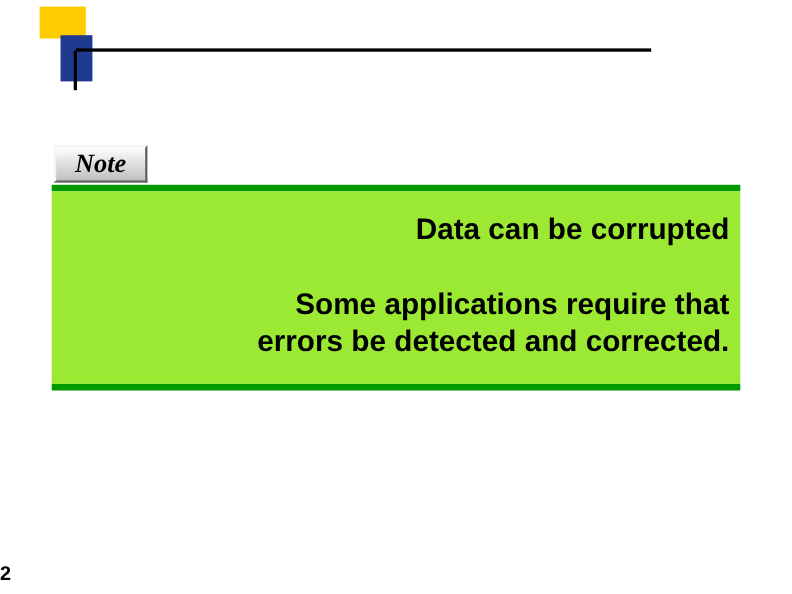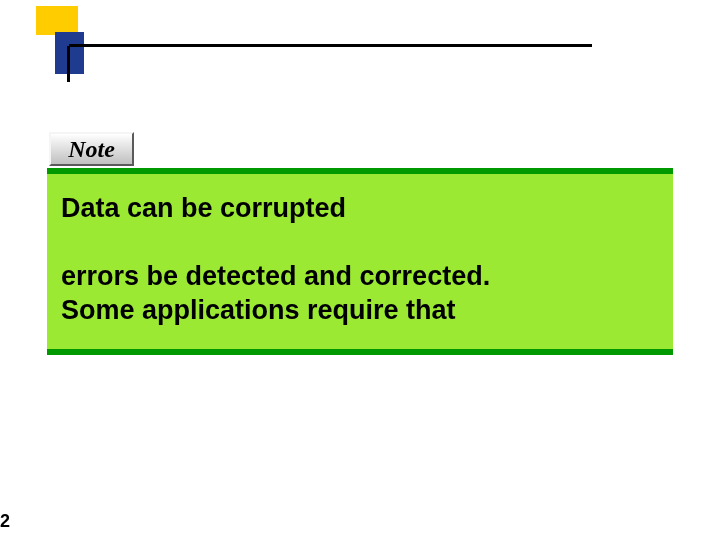--- a/index.html
+++ b/index.html
@@ -83,21 +83,21 @@
   }
   .green-bar {
     width: 100%;
     height: 6px;
     background: #009900;
   }
   .panel {
     width: 100%;
     background: #9ce933;
     padding: 18px 10px 22px 14px;
-    text-align: left;
+    text-align: right;
   }
   .line {
     font-family: Arial, Helvetica, sans-serif;
     font-weight: bold;
     font-size: 27px;
     color: #000000;
     line-height: 1.25;
   }
   .gap {
     height: 34px;
@@ -123,21 +123,21 @@
   <div class="rule-h"></div>
   <div class="rule-v"></div>
 
   <div class="note-badge">Note</div>
 
   <div class="panel-wrap">
     <div class="green-bar"></div>
     <div class="panel">
       <div class="line">Data can be corrupted</div>
       <div class="gap"></div>
+      <div class="line">Some applications require that</div>
       <div class="line">errors be detected and corrected.</div>
-      <div class="line">Some applications require that</div>
     </div>
     <div class="green-bar"></div>
   </div>
 
   <div class="page-num">2</div>
 
 </div>
 
 </body></html>

